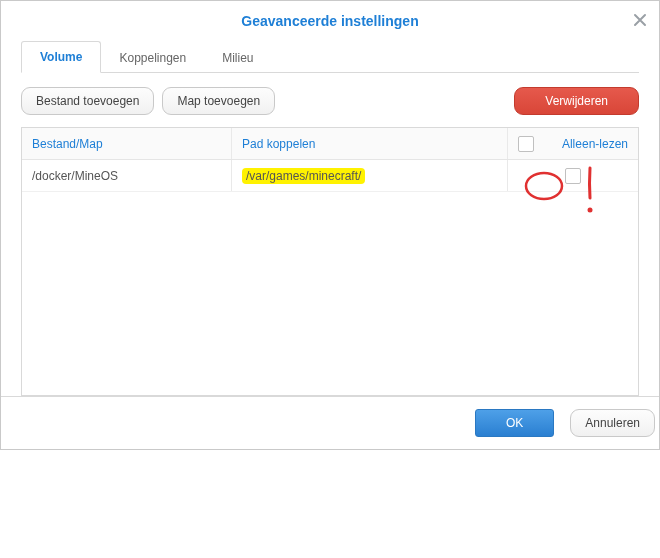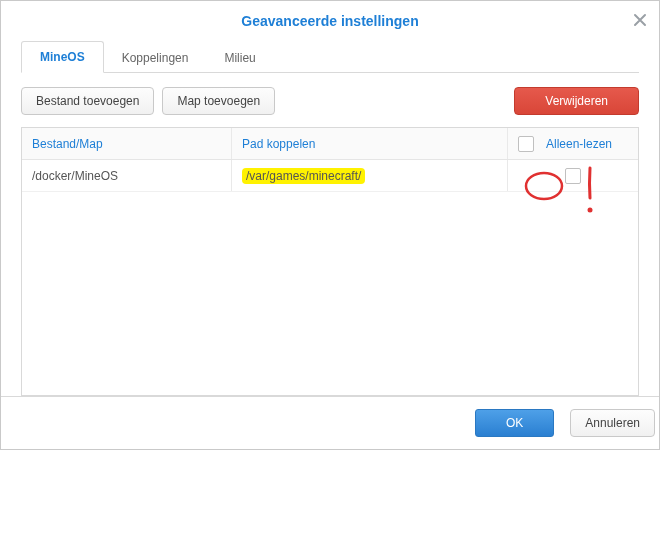--- a/index.html
+++ b/index.html
@@ -16,37 +16,37 @@
   }
   .tab {
     padding: 8px 18px 8px 18px; color: #666; cursor: pointer; position: relative; top: 1px;
   }
   .tab.active {
     color: #1e7fd6; font-weight: bold; border: 1px solid #d9d9d9; border-bottom: 1px solid #fff; border-radius: 3px 3px 0 0; background: #fff;
   }
   .body { flex: 1; padding: 14px 20px 0 20px; display: flex; flex-direction: column; position: relative; }
   .toolbar { display: flex; gap: 8px; margin-bottom: 12px; }
   .btn {
-    padding: 6px 14px; border: 1px solid #c9c9c9; border-radius: 4px; background: linear-gradient(#fdfdfd, #f1f1f1); color: #444; cursor: pointer; font-size: 12px;
+    padding: 6px 14px; border: 1px solid #c9c9c9; border-radius: 9px; background: linear-gradient(#fdfdfd, #f1f1f1); color: #444; cursor: pointer; font-size: 12px;
   }
   .btn-danger {
     border: 1px solid #c33b2e; background: linear-gradient(#e6594c, #d94638); color: #fff; font-weight: normal; padding: 6px 30px;
   }
   .spacer { flex: 1; }
   .table {
     border: 1px solid #d9d9d9; flex: 1; display: flex; flex-direction: column; overflow: hidden; position: relative;
   }
   .thead {
     display: flex; background: #fafafa; border-bottom: 1px solid #e5e5e5; color: #1e7fd6; font-weight: normal; height: 32px; align-items: center;
   }
   .th, .td { padding: 0 10px; display: flex; align-items: center; height: 100%; }
   .col-file { flex: 0 0 210px; border-right: 1px solid #e9e9e9; }
   .col-path { flex: 1; border-right: 1px solid #e9e9e9; }
   .col-ro   { flex: 0 0 130px; justify-content: center; gap: 6px; }
-  .th.col-ro { justify-content: flex-start; }
+  .th.col-ro { justify-content: space-between; }
   .th a { color: #1e7fd6; text-decoration: none; cursor: pointer; }
   .trow {
     display: flex; height: 32px; align-items: center; border-bottom: 1px solid #f0f0f0; color: #555;
   }
   .check {
     width: 16px; height: 16px; border: 1px solid #c0c0c0; border-radius: 2px; background: #fff; display: inline-block;
   }
   .highlight {
     background: #fff200; padding: 1px 4px; border-radius: 4px;
   }
@@ -66,21 +66,21 @@
   <div class="titlebar">
     <h1>Geavanceerde instellingen</h1>
     <div class="close-x">
       <svg viewBox="0 0 18 18">
           <path d="M4 4 L14 14 M14 4 L4 14" stroke="#9aa0a6" stroke-width="2" fill="none" stroke-linecap="round"></path>
         </svg>
     </div>
   </div>
 
   <div class="tabbar">
-    <div class="tab active">MineOS</div>
+    <div class="tab active">Volume</div>
     <div class="tab">Koppelingen</div>
     <div class="tab">Milieu</div>
   </div>
 
   <div class="body">
 
     <div class="toolbar">
       <button class="btn">Bestand toevoegen</button>
       <button class="btn">Map toevoegen</button>
       <div class="spacer"></div>

